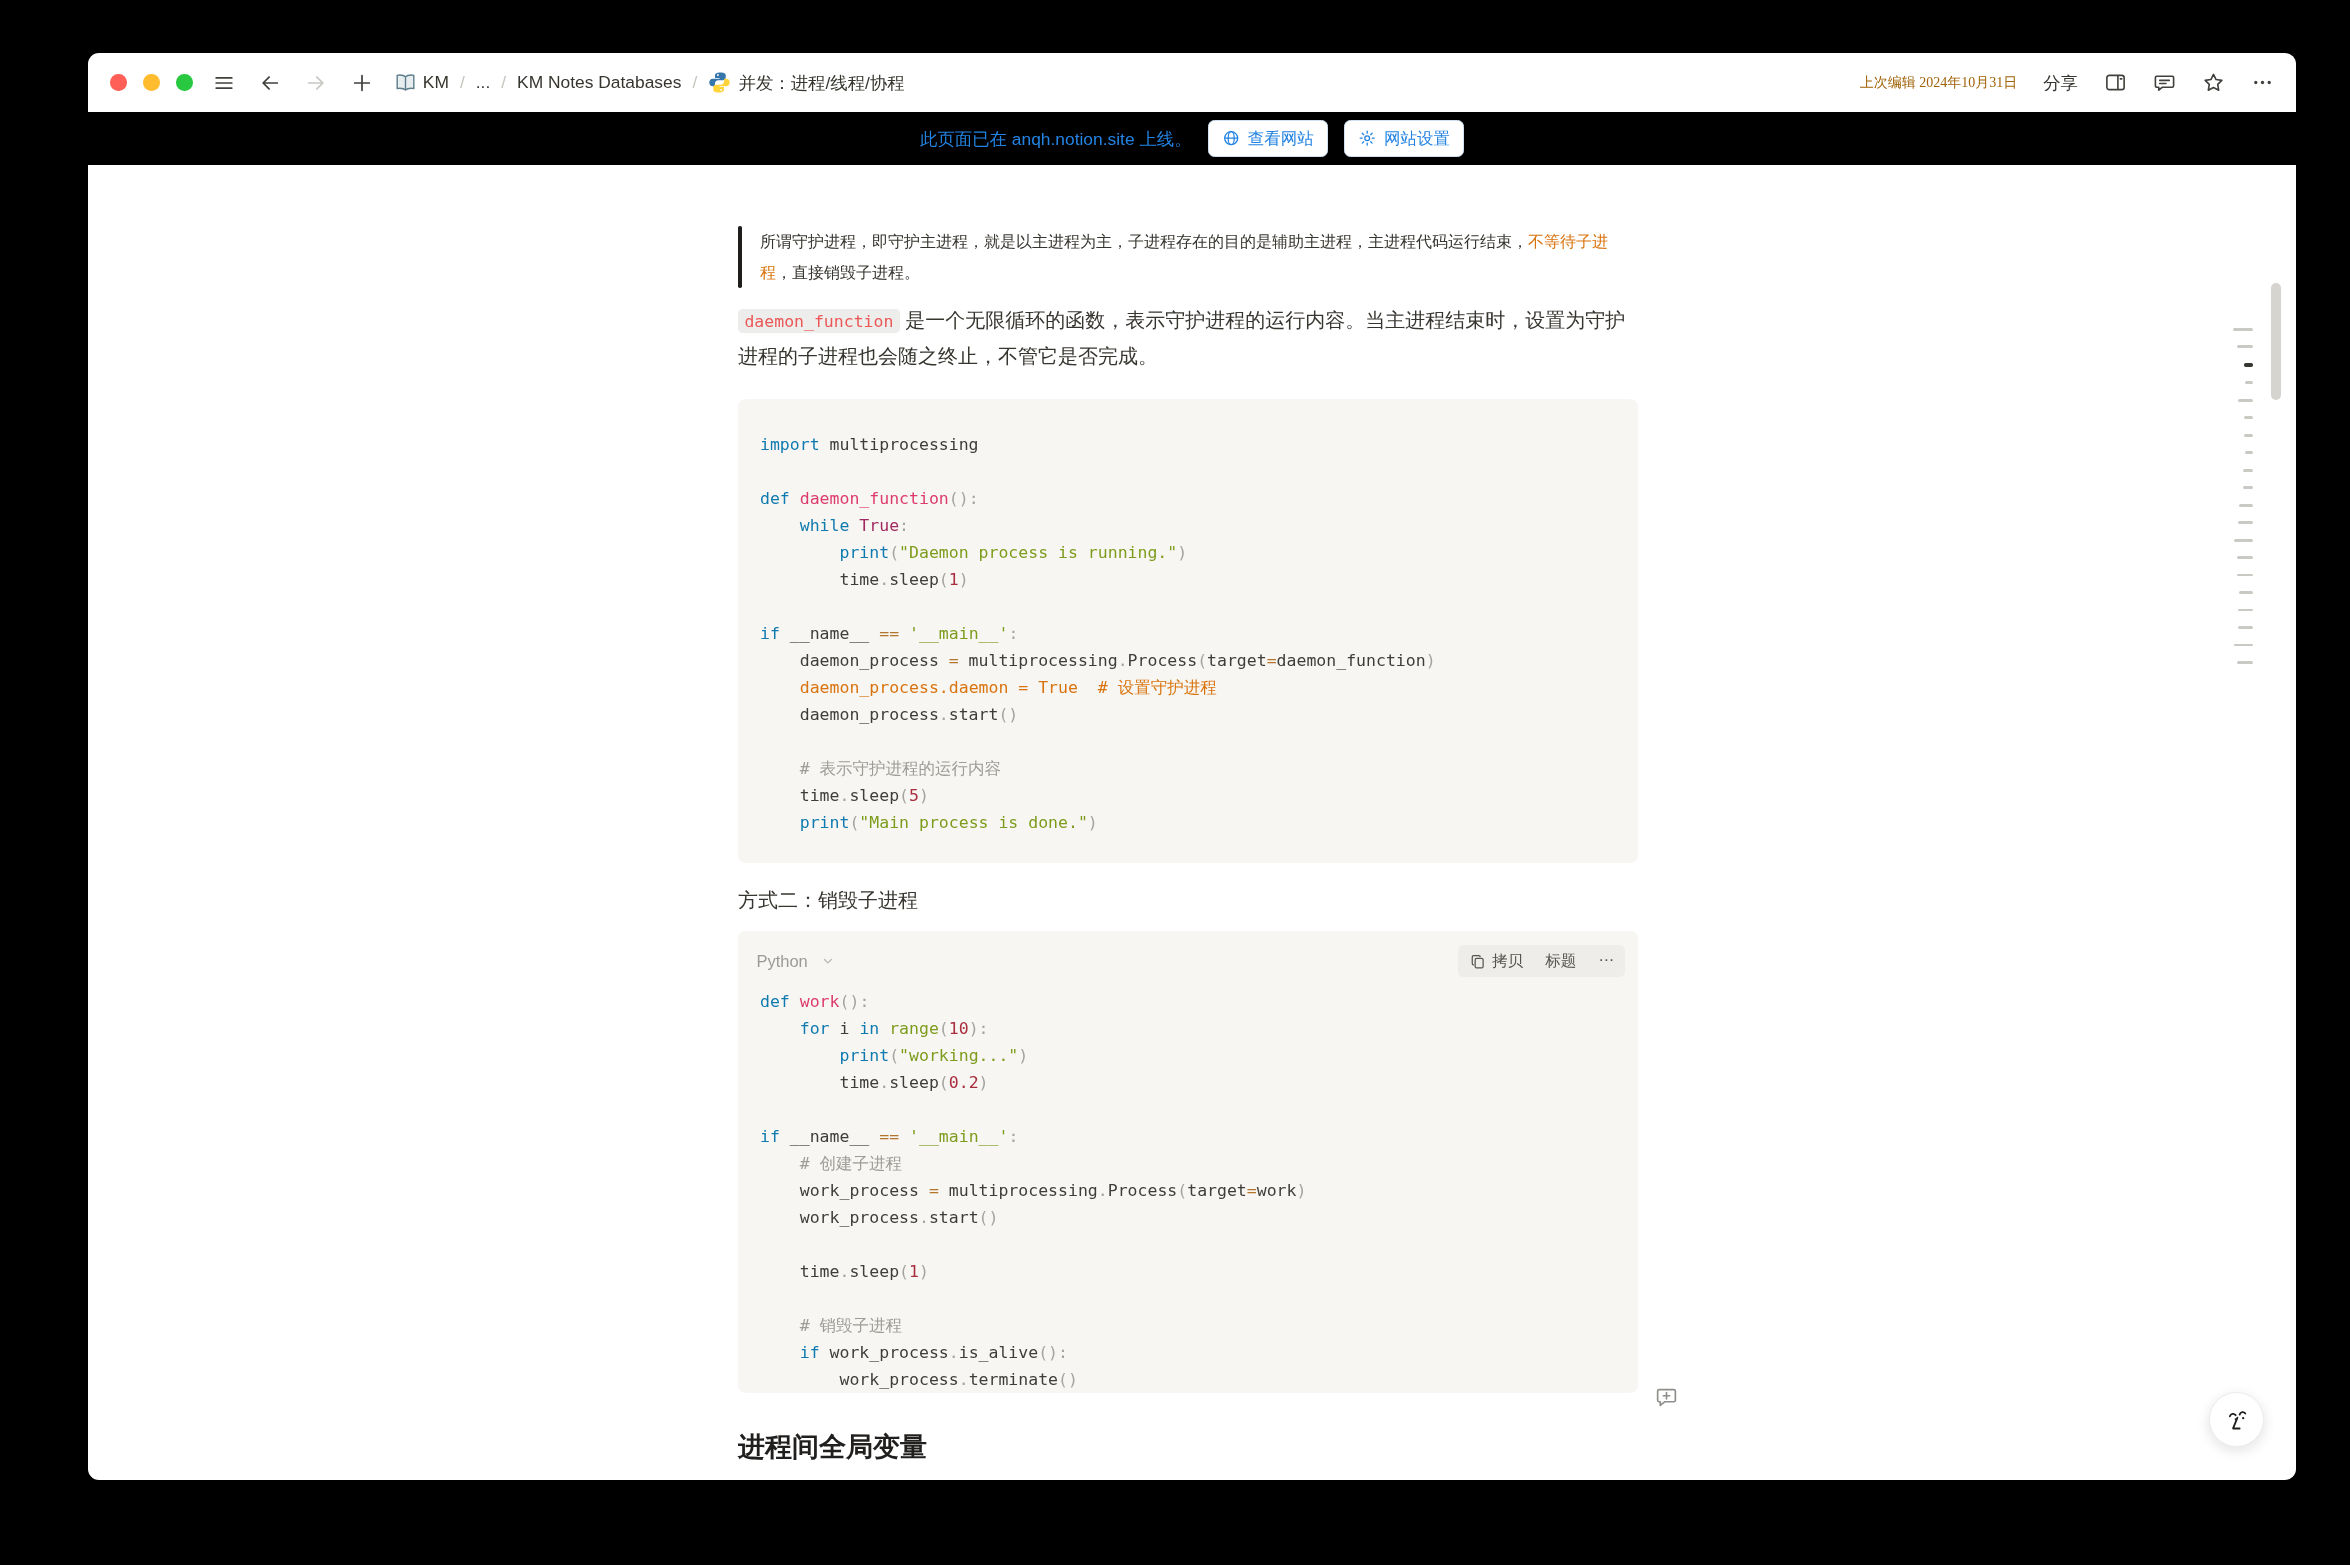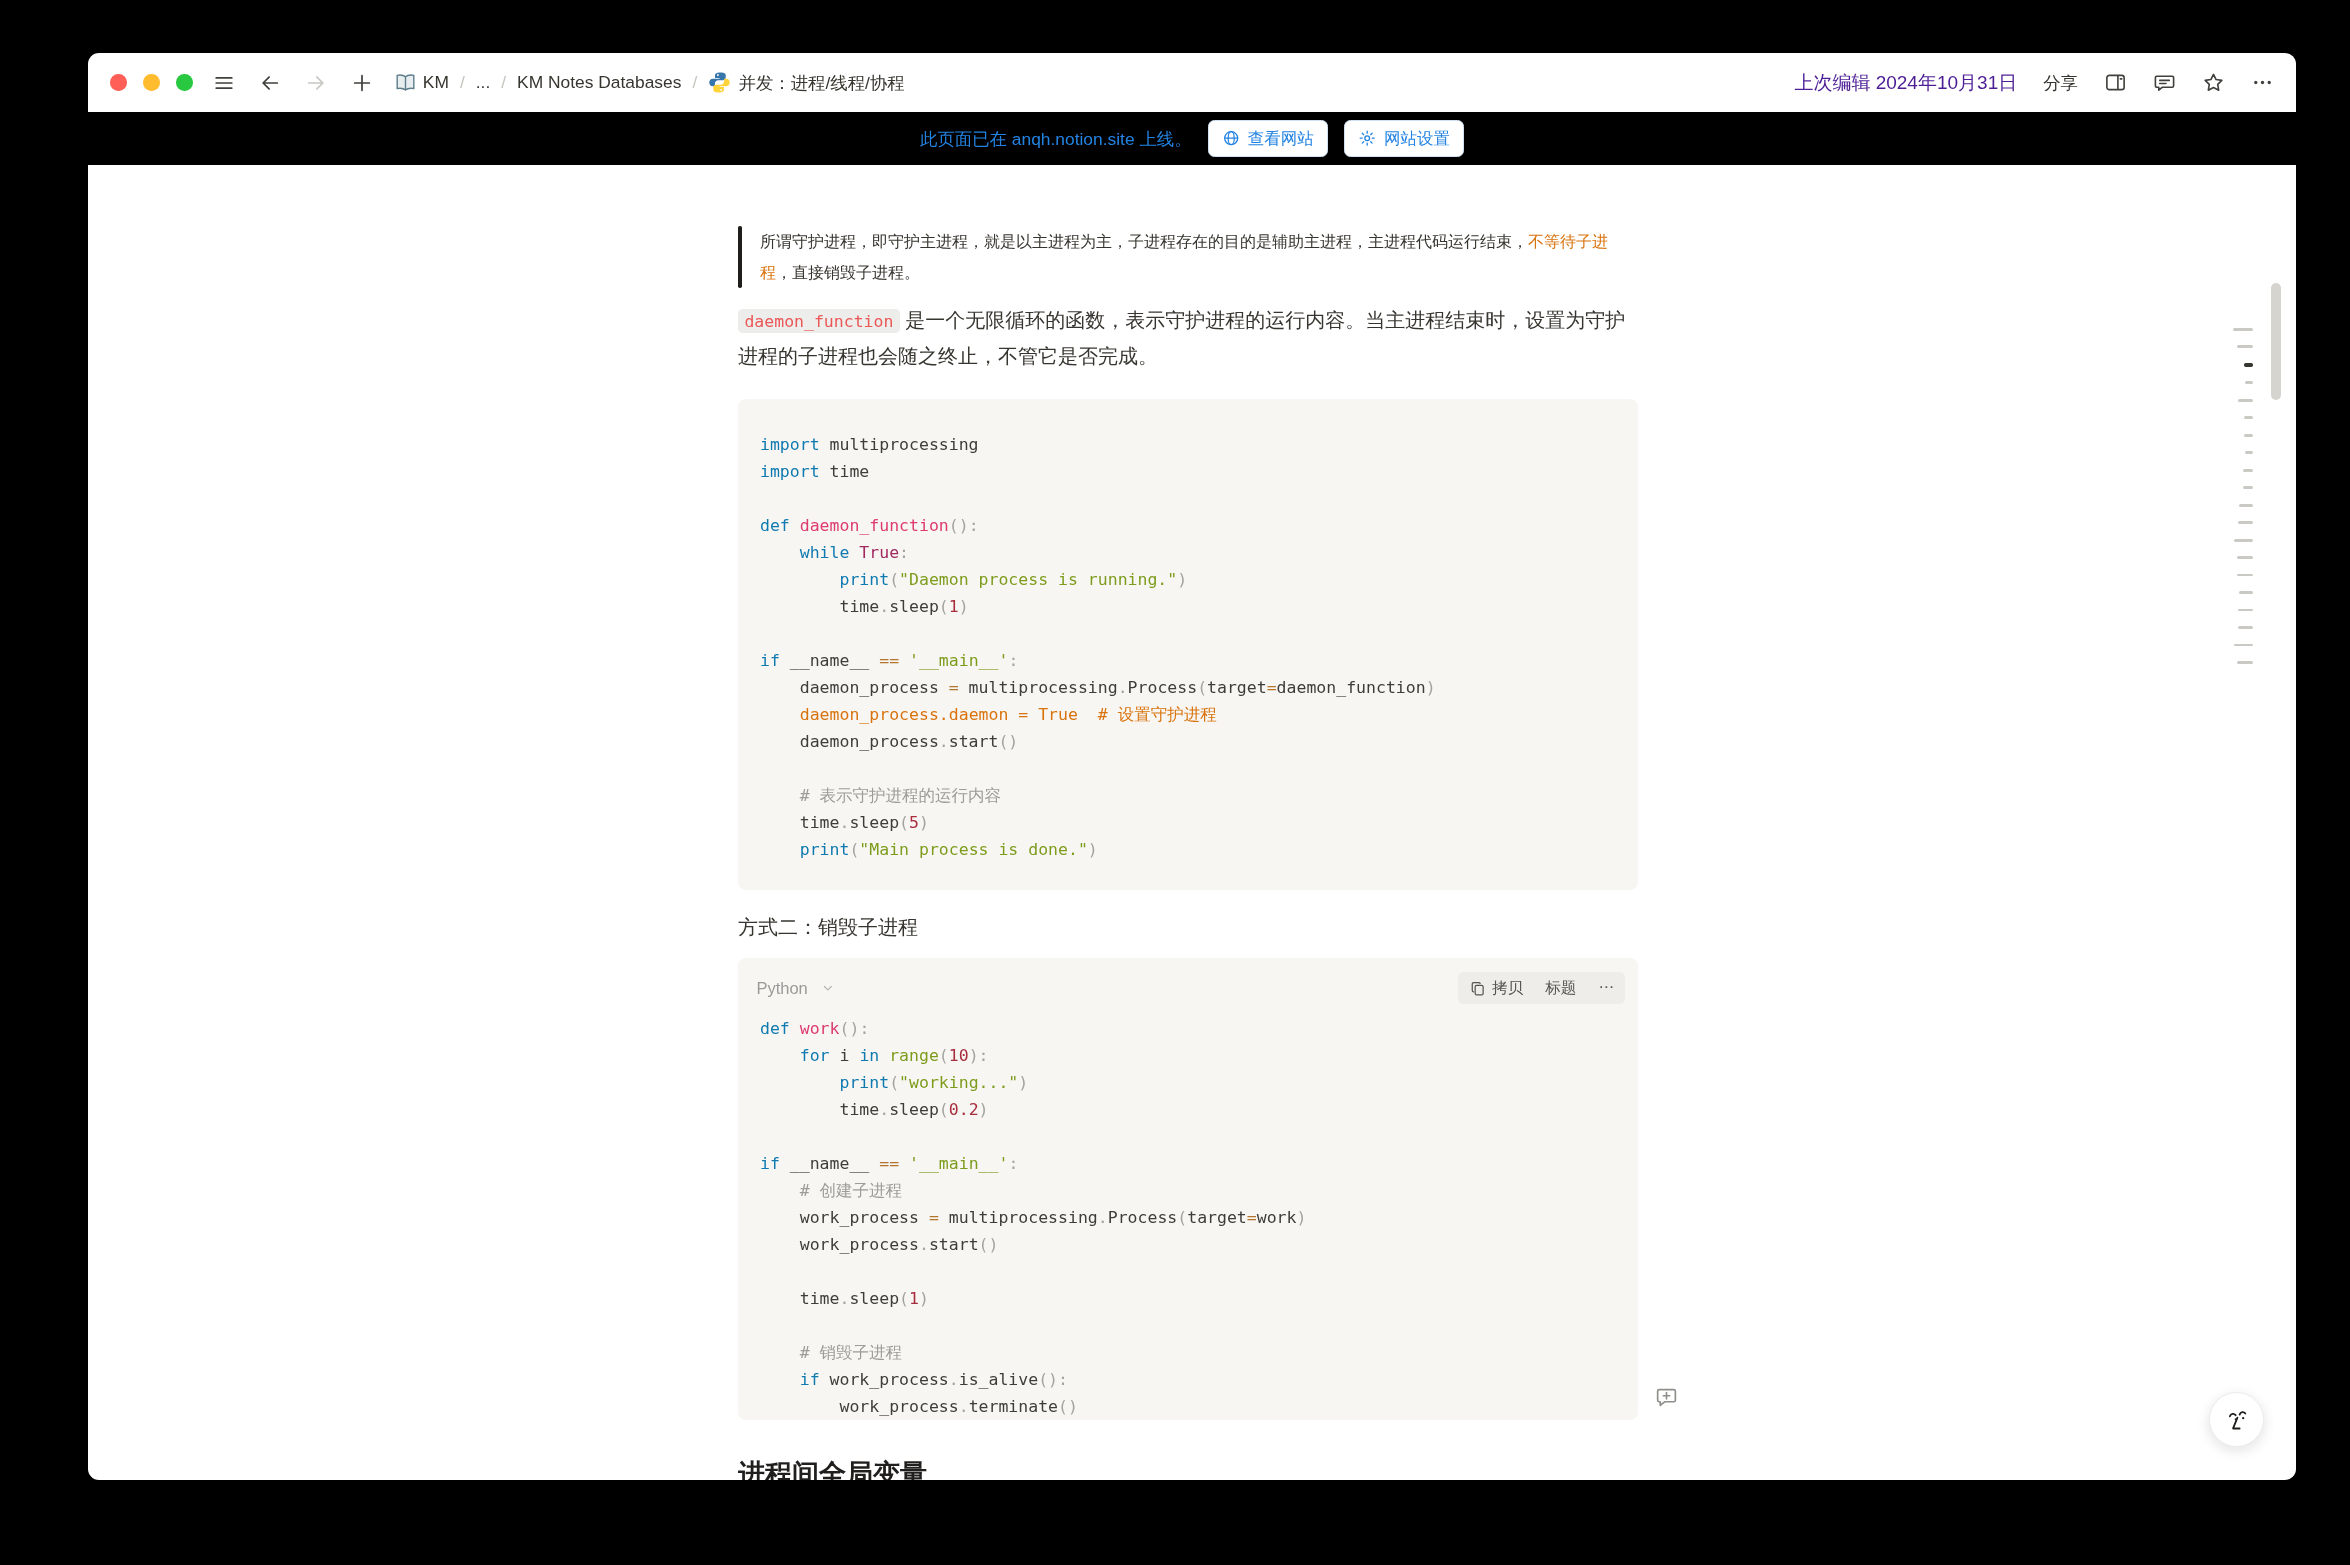--- a/index.html
+++ b/index.html
@@ -9,21 +9,21 @@
   
   .titlebar{height:59px;display:flex;align-items:center;padding:0 22px;gap:0;}
   .tl-group{display:flex;align-items:center;gap:16.5px;margin-right:20px;}
   .tl{width:16.5px;height:16.5px;border-radius:50%;}
   .nav-group{display:flex;align-items:center;gap:24px;margin-right:22px;}
   .icon-btn{display:flex;align-items:center;justify-content:center;cursor:pointer;}
   .crumbs{display:flex;align-items:center;gap:11px;font-size:17.4px;color:#37352f;white-space:nowrap;}
   .crumb{display:flex;align-items:center;gap:7.3px;cursor:pointer;}
   .crumb-sep{color:#c6c4bf;}
   .titlebar-right{margin-left:auto;display:flex;align-items:center;gap:26px;}
-  .last-edited{color:#4c1d95;font-size:19px;}
+  .last-edited{color:#a16207;font-size:14px;font-family:Liberation Serif, serif;}
   .share-btn{font-size:17.4px;color:#37352f;cursor:pointer;}
   
   .banner{height:53px;background:#000000;display:flex;align-items:center;justify-content:center;gap:16.5px;}
   .banner-msg{color:#2383e2;font-size:17.4px;}
   .banner-btn{display:flex;align-items:center;gap:7.3px;background:#fff;border:0.9px solid #d0e1f3;
     border-radius:6.4px;padding:6.4px 13px;color:#2383e2;font-size:16.5px;cursor:pointer;}
   
   .page{position:relative;width:900px;margin-left:650px;color:#37352f;}
   .quote{display:flex;margin-top:61px;}
   .quote-bar{width:3.7px;border-radius:1.8px;background:#1f1e1c;flex:none;}
@@ -176,21 +176,20 @@
       </div>
     </div>
 
     <div class="para">
       <span class="inline-code">daemon_function</span><span> 是一个无限循环的函数，表示守护进程的运行内容。当主进程结束时，设置为守护进程的子进程也会随之终止，不管它是否完成。</span>
     </div>
 
     <div class="code-block">
       <div class="code-body">
           <div class="code-line"><span class="tok-k">import</span><span class="tok-t"> multiprocessing</span></div>
-          <div class="code-line"><span class="tok-k">import</span><span class="tok-t"> time</span></div>
           <div class="code-line">&nbsp;</div>
           <div class="code-line"><span class="tok-k">def</span><span class="tok-t"> </span><span class="tok-f">daemon_function</span><span class="tok-p">()</span><span class="tok-p">:</span></div>
           <div class="code-line"><span class="tok-t">    </span><span class="tok-k">while</span><span class="tok-t"> </span><span class="tok-b">True</span><span class="tok-p">:</span></div>
           <div class="code-line"><span class="tok-t">        </span><span class="tok-k">print</span><span class="tok-p">(</span><span class="tok-s">"Daemon process is running."</span><span class="tok-p">)</span></div>
           <div class="code-line"><span class="tok-t">        time</span><span class="tok-p">.</span><span class="tok-t">sleep</span><span class="tok-p">(</span><span class="tok-n">1</span><span class="tok-p">)</span></div>
           <div class="code-line">&nbsp;</div>
           <div class="code-line"><span class="tok-k">if</span><span class="tok-t"> __name__ </span><span class="tok-o">==</span><span class="tok-t"> </span><span class="tok-s">'__main__'</span><span class="tok-p">:</span></div>
           <div class="code-line"><span class="tok-t">    daemon_process </span><span class="tok-o">=</span><span class="tok-t"> multiprocessing</span><span class="tok-p">.</span><span class="tok-t">Process</span><span class="tok-p">(</span><span class="tok-t">target</span><span class="tok-o">=</span><span class="tok-t">daemon_function</span><span class="tok-p">)</span></div>
           <div class="code-line"><span class="tok-t">    </span><span class="tok-hl">daemon_process.daemon = True  # 设置守护进程</span></div>
           <div class="code-line"><span class="tok-t">    daemon_process</span><span class="tok-p">.</span><span class="tok-t">start</span><span class="tok-p">()</span></div>

